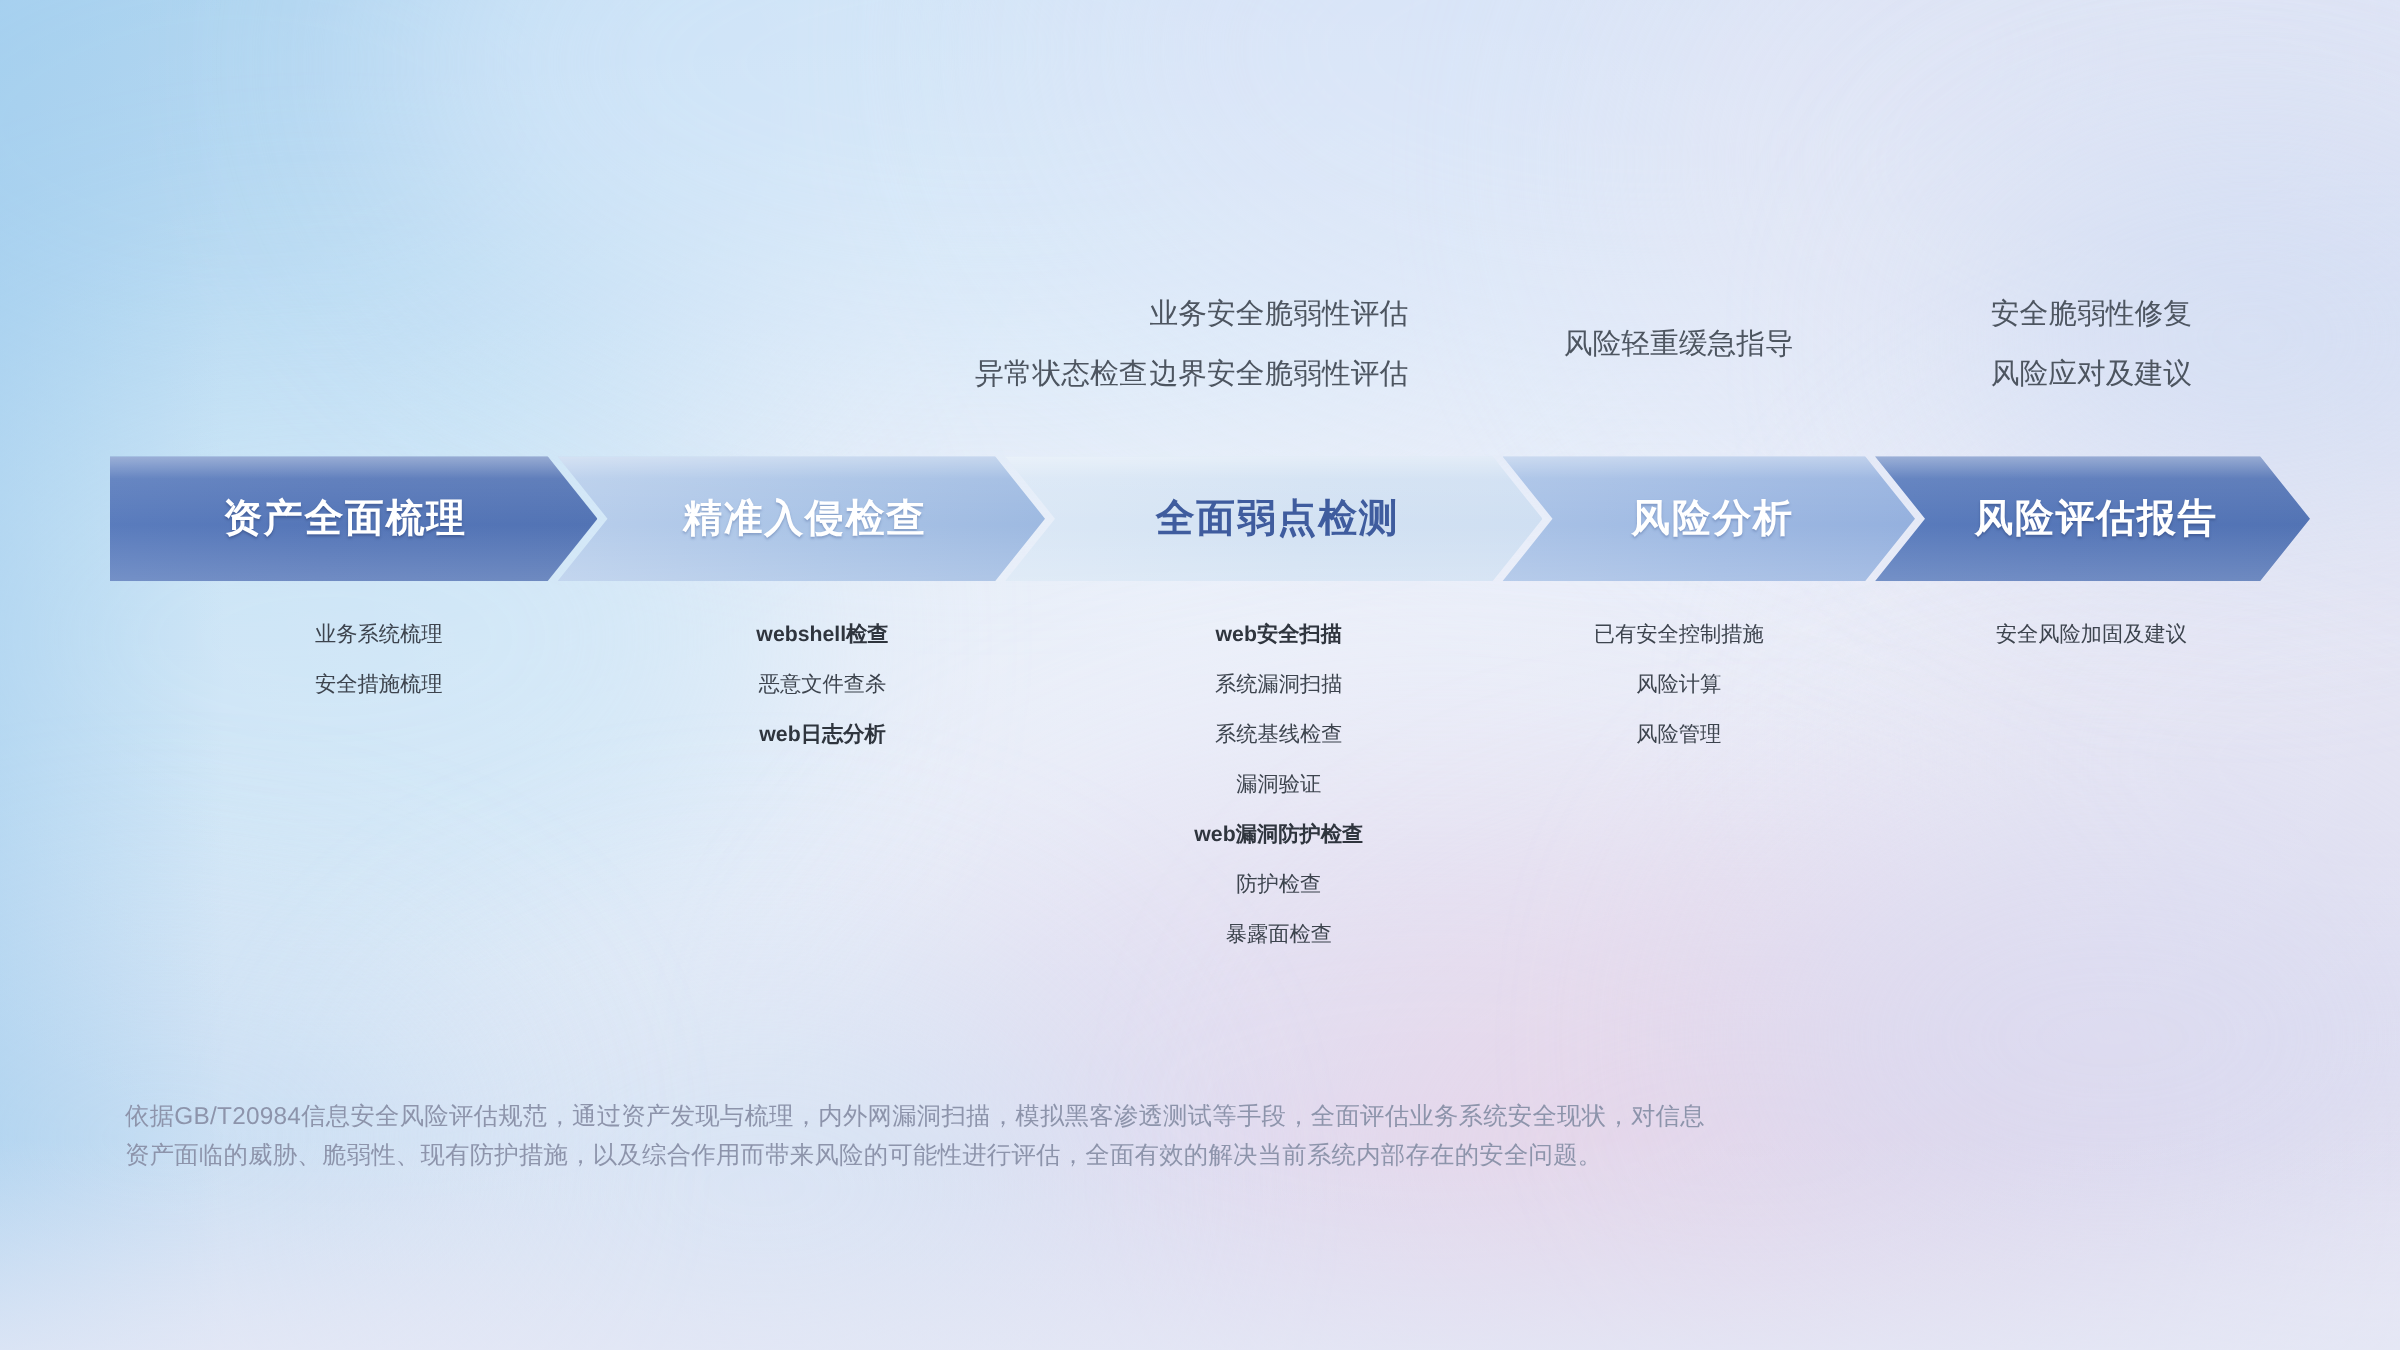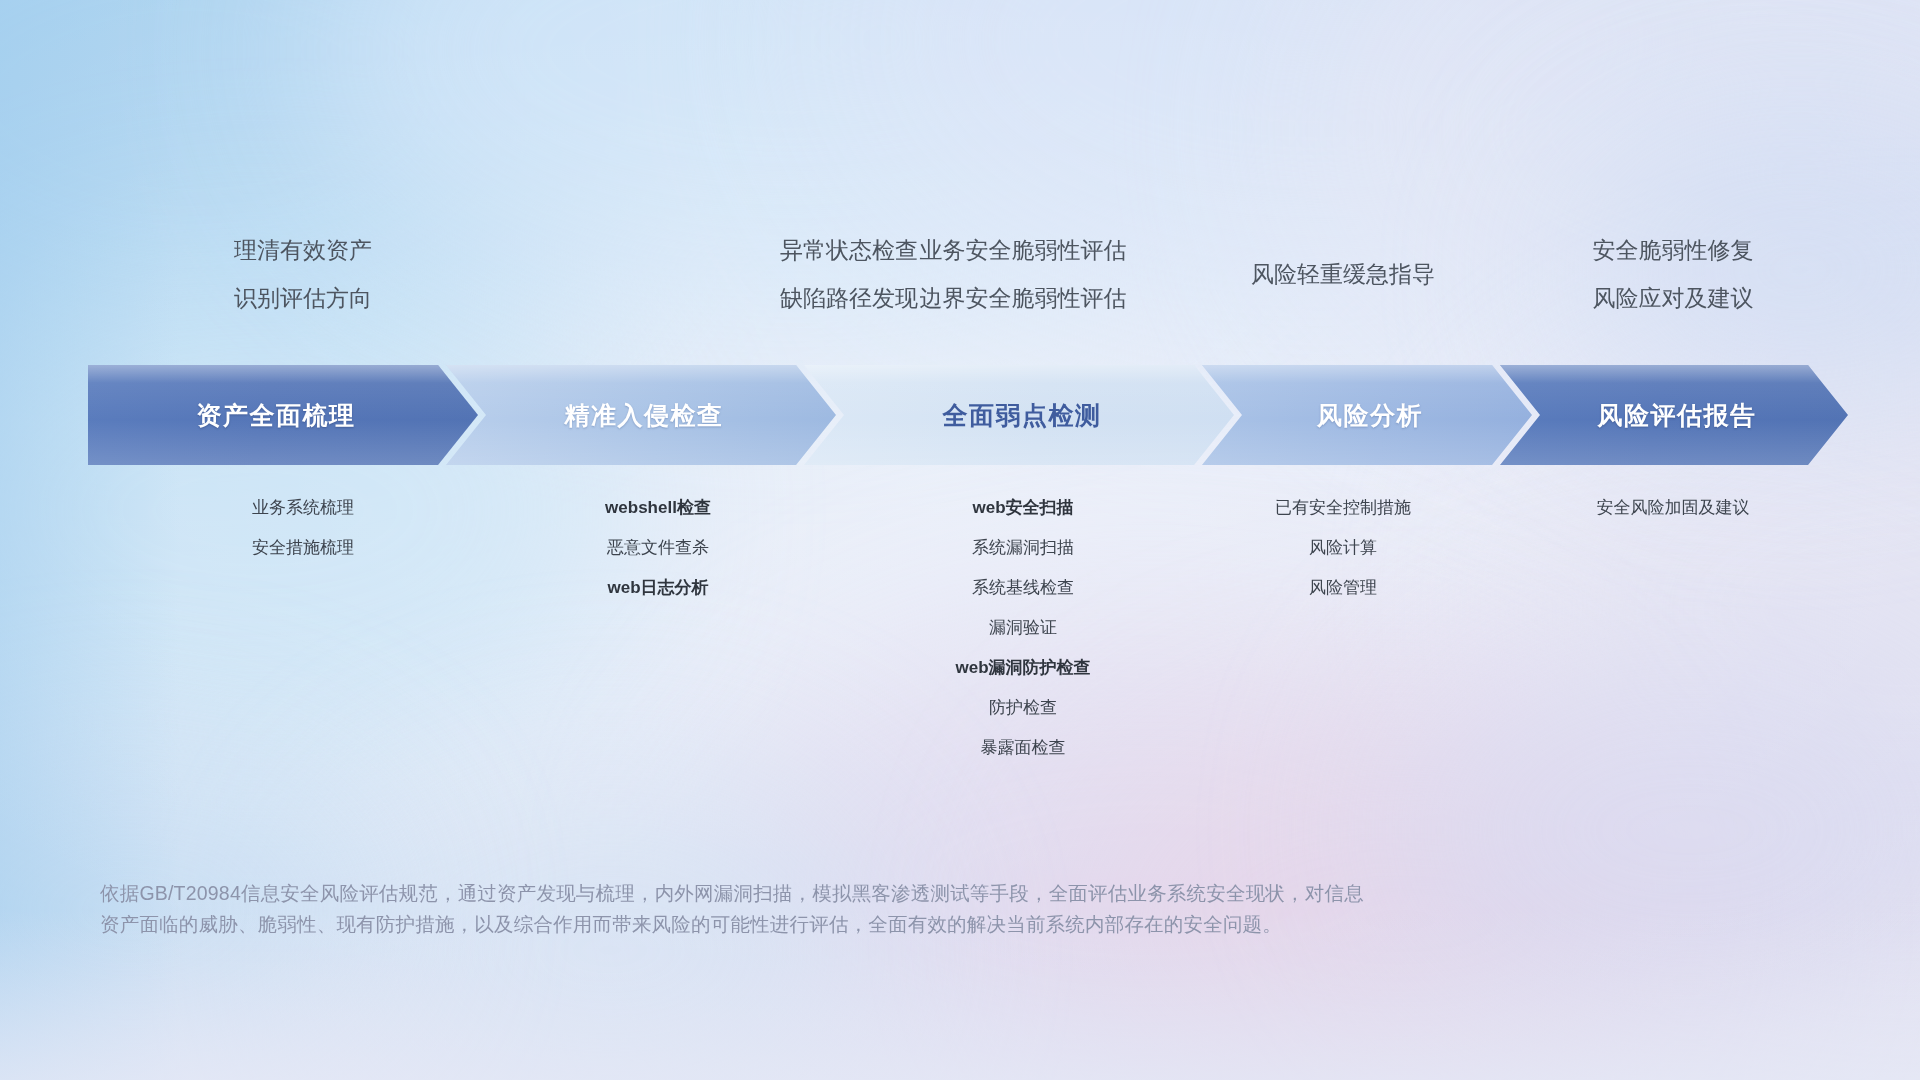--- a/index.html
+++ b/index.html
@@ -35,21 +35,21 @@
   #stage{position:absolute;inset:0;}
   .col{position:absolute;text-align:center;}
 
   .toprow{position:absolute;left:0;right:0;top:232px;height:90px;}
   .top-item{color:#4d5560;font-size:23px;line-height:48px;white-space:nowrap;}
 
   
   #band{position:absolute;left:88px;top:365px;width:1760px;height:100px;}
   .chev{position:absolute;top:0;height:100px;display:flex;align-items:center;
         justify-content:center;box-sizing:border-box;}
-  .chev .lbl{font-size:25px;font-weight:bold;letter-spacing:1.5px;white-space:nowrap;
+  .chev .lbl{font-size:31px;font-weight:bold;letter-spacing:1.5px;white-space:nowrap;
         position:relative;z-index:3;}
   .chev .shape{position:absolute;inset:0;z-index:1;}
   .chev .glow{position:absolute;inset:0;z-index:2;pointer-events:none;}
 
   .botrow{position:absolute;left:0;right:0;top:488px;}
   .bot-item{color:#3d444e;font-size:17px;line-height:40px;white-space:nowrap;}
   .bot-item.b{font-weight:bold;color:#2f353e;}
 
   #footer{position:absolute;left:100px;top:878px;width:1500px;
       color:#8d94ab;font-size:19.5px;line-height:31px;letter-spacing:.2px;}
@@ -70,27 +70,22 @@
   <div class="blob b10"></div>
     <div class="blob b11"></div>
     <div class="blob b12"></div>
   <div class="vig"></div>
     <div class="edgeL"></div>
     <div class="edgeB"></div>
 </div>
 
 <div id="stage">
   <div class="toprow" id="toprow">
-      <div class="col" style="left: 43px; width: 520px; bottom: 0px;">
-        <div class="top-item">理清有效资产</div>
-        <div class="top-item">识别评估方向</div>
-      </div>
       <div class="col" style="left: 398px; width: 520px; bottom: 0px; text-align: right;">
         <div class="top-item">异常状态检查</div>
-        <div class="top-item">缺陷路径发现</div>
       </div>
       <div class="col" style="left: 763px; width: 520px; bottom: 0px;">
         <div class="top-item">业务安全脆弱性评估</div>
         <div class="top-item">边界安全脆弱性评估</div>
       </div>
       <div class="col" style="left: 1083px; width: 520px; bottom: 24px;">
         <div class="top-item">风险轻重缓急指导</div>
       </div>
       <div class="col" style="left: 1413px; width: 520px; bottom: 0px;">
         <div class="top-item">安全脆弱性修复</div>

